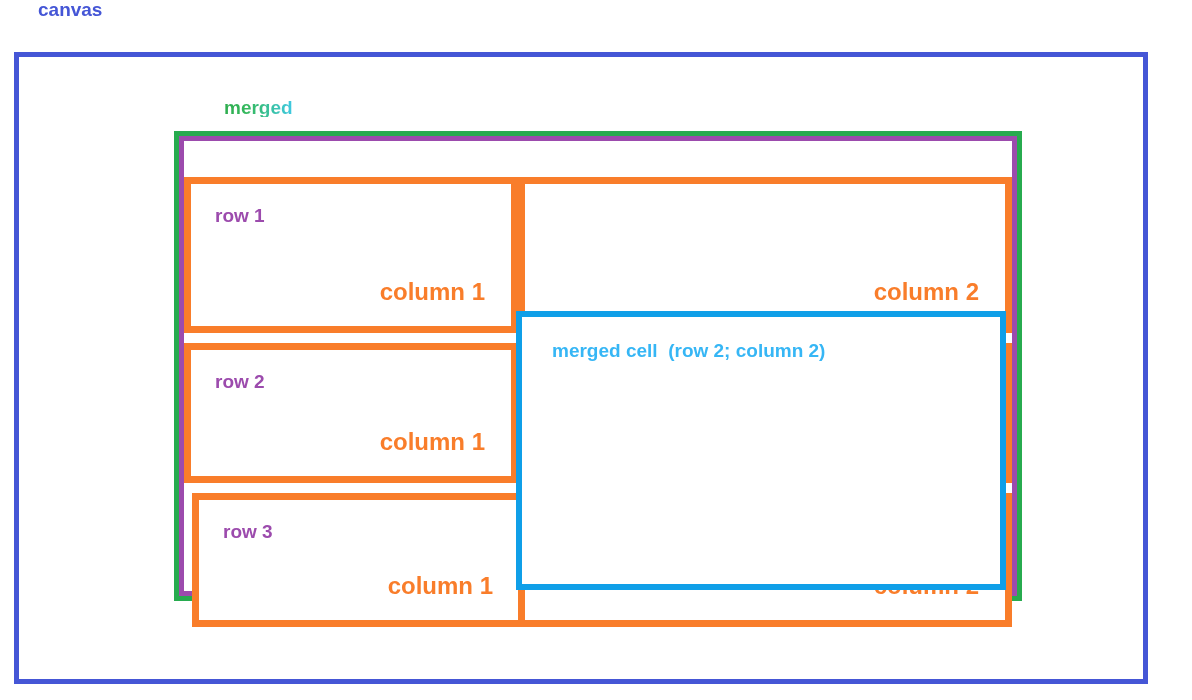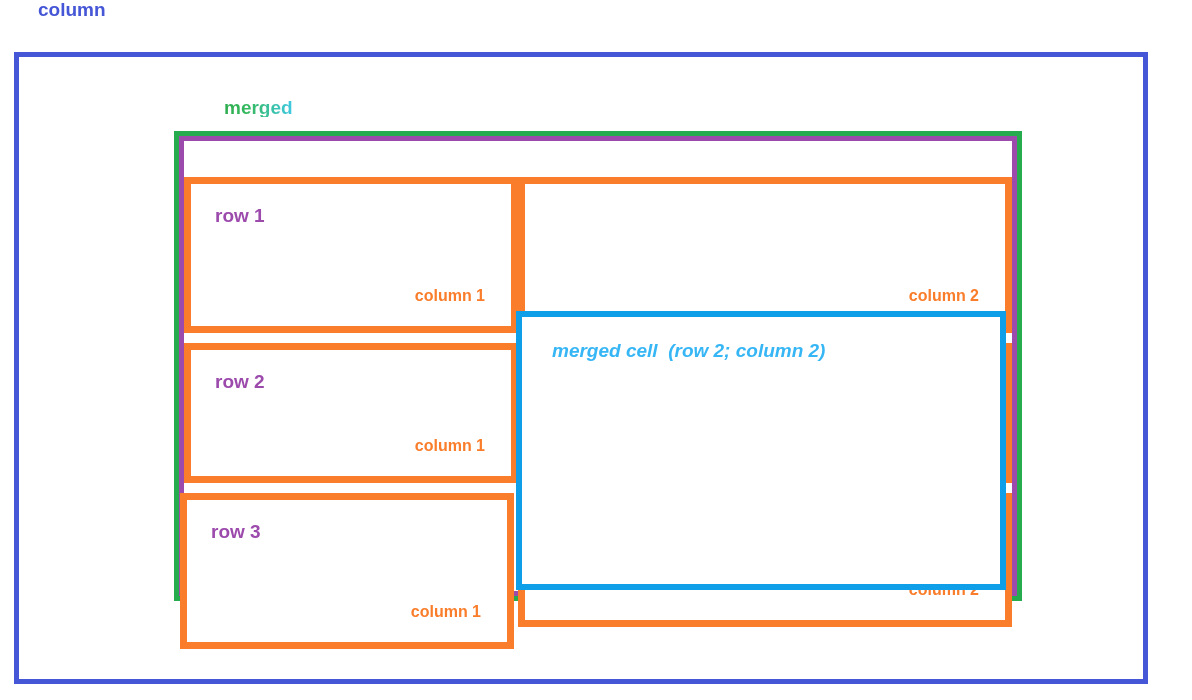--- a/index.html
+++ b/index.html
@@ -81,21 +81,21 @@
     position: absolute;
     border: 7px solid #f97d2a;
     box-sizing: border-box;
     background: #ffffff;
     margin-top: 36px;
   }
   #cell-r1c1 { left: 184px; top: 141px; width: 334px; height: 156px; }
   #cell-r1c2 { left: 518px; top: 141px; width: 494px; height: 156px; }
   #cell-r2c1 { left: 184px; top: 307px; width: 334px; height: 140px; padding-left: 19px; }
   #cell-r2c2 { left: 518px; top: 307px; width: 494px; height: 140px; }
-  #cell-r3c1 { left: 180px; top: 457px; width: 334px; height: 156px; }
+  #cell-r3c1 { left: 192px; top: 457px; width: 334px; height: 134px; }
   #cell-r3c2 { left: 518px; top: 457px; width: 494px; height: 134px; }
 
   
   #merged-cell-box {
     position: absolute;
     left: 516px;
     top: 311px;
     width: 490px;
     height: 279px;
     border: 6px solid #0f9fe8;
@@ -111,42 +111,41 @@
     font-size: 19px;
     font-weight: 600;
     color: #9c4bad;
     white-space: pre;
     line-height: 1;
   }
   .col-tag {
     position: absolute;
     right: 26px;
     bottom: 22px;
-    font-size: 16px;
+    font-size: 24px;
     font-weight: 600;
     color: #f97d2a;
     white-space: pre;
     line-height: 1;
   }
   #merged-cell-text {
     position: absolute;
     left: 30px;
     top: 24px;
     font-size: 19px;
     font-weight: 600;
     color: #36b6f5;
     white-space: pre;
     line-height: 1;
-    font-style: italic;
   }
 </style>
 </head>
 <body>
 
-<div class="label" id="canvas-label">column</div>
+<div class="label" id="canvas-label">canvas</div>
 
 <div id="canvas-box"></div>
 
 <div class="label" id="table-label">merged</div>
 
 <div id="table-box"></div>
 
 <div class="row-box" id="row-1-box"></div>
 <div class="row-box" id="row-2-box"></div>
 <div class="row-box" id="row-3-box"></div>

